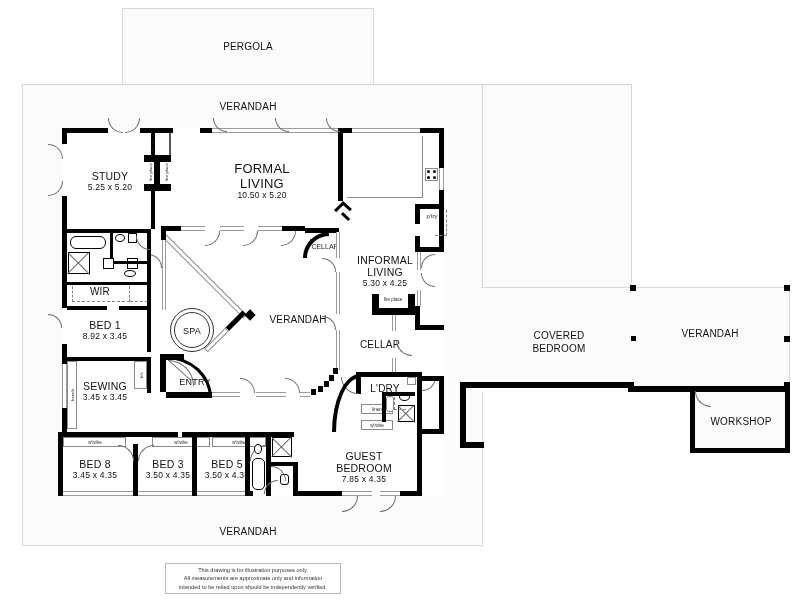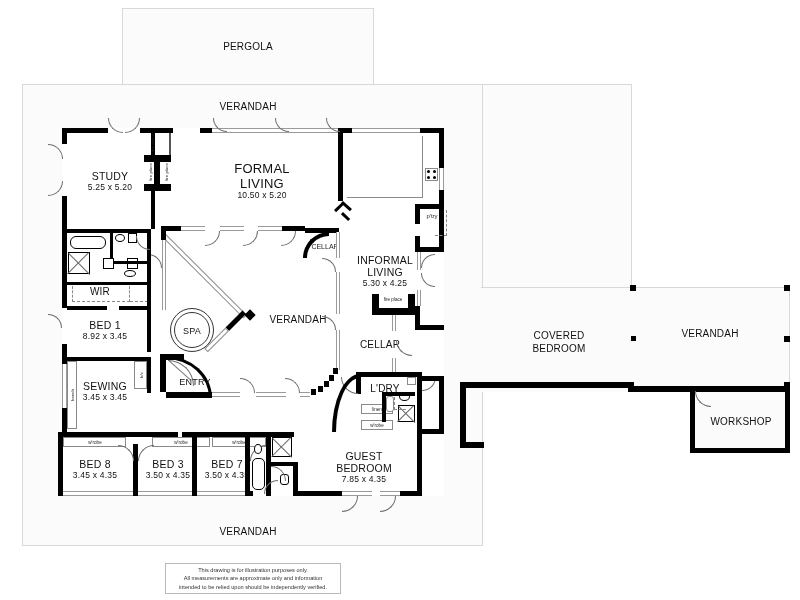--- a/index.html
+++ b/index.html
@@ -297,21 +297,21 @@
 
   <div class="lbl" style="left:95px;top:470px;">
     <span class="nm">BED 8</span>
     <span class="dm">3.45 x 4.35</span>
   </div>
   <div class="lbl" style="left:168px;top:470px;">
     <span class="nm">BED 3</span>
     <span class="dm">3.50 x 4.35</span>
   </div>
   <div class="lbl" style="left:227px;top:470px;">
-    <span class="nm">BED 7</span>
+    <span class="nm">BED 5</span>
     <span class="dm">3.50 x 4.35</span>
   </div>
 
   <div class="wall" style="left:133px;top:444px;width:5px;height:52px;"></div>
   <div class="wall" style="left:192px;top:437px;width:5px;height:59px;"></div>
   <div class="wall" style="left:245px;top:437px;width:5px;height:59px;"></div>
   <div class="swing sw-tr" style="left:118px;top:445px;width:16px;height:16px;"></div>
   <div class="swing sw-tl" style="left:138px;top:445px;width:16px;height:16px;"></div>
   <div class="swing sw-tl" style="left:250px;top:445px;width:16px;height:16px;"></div>
 

